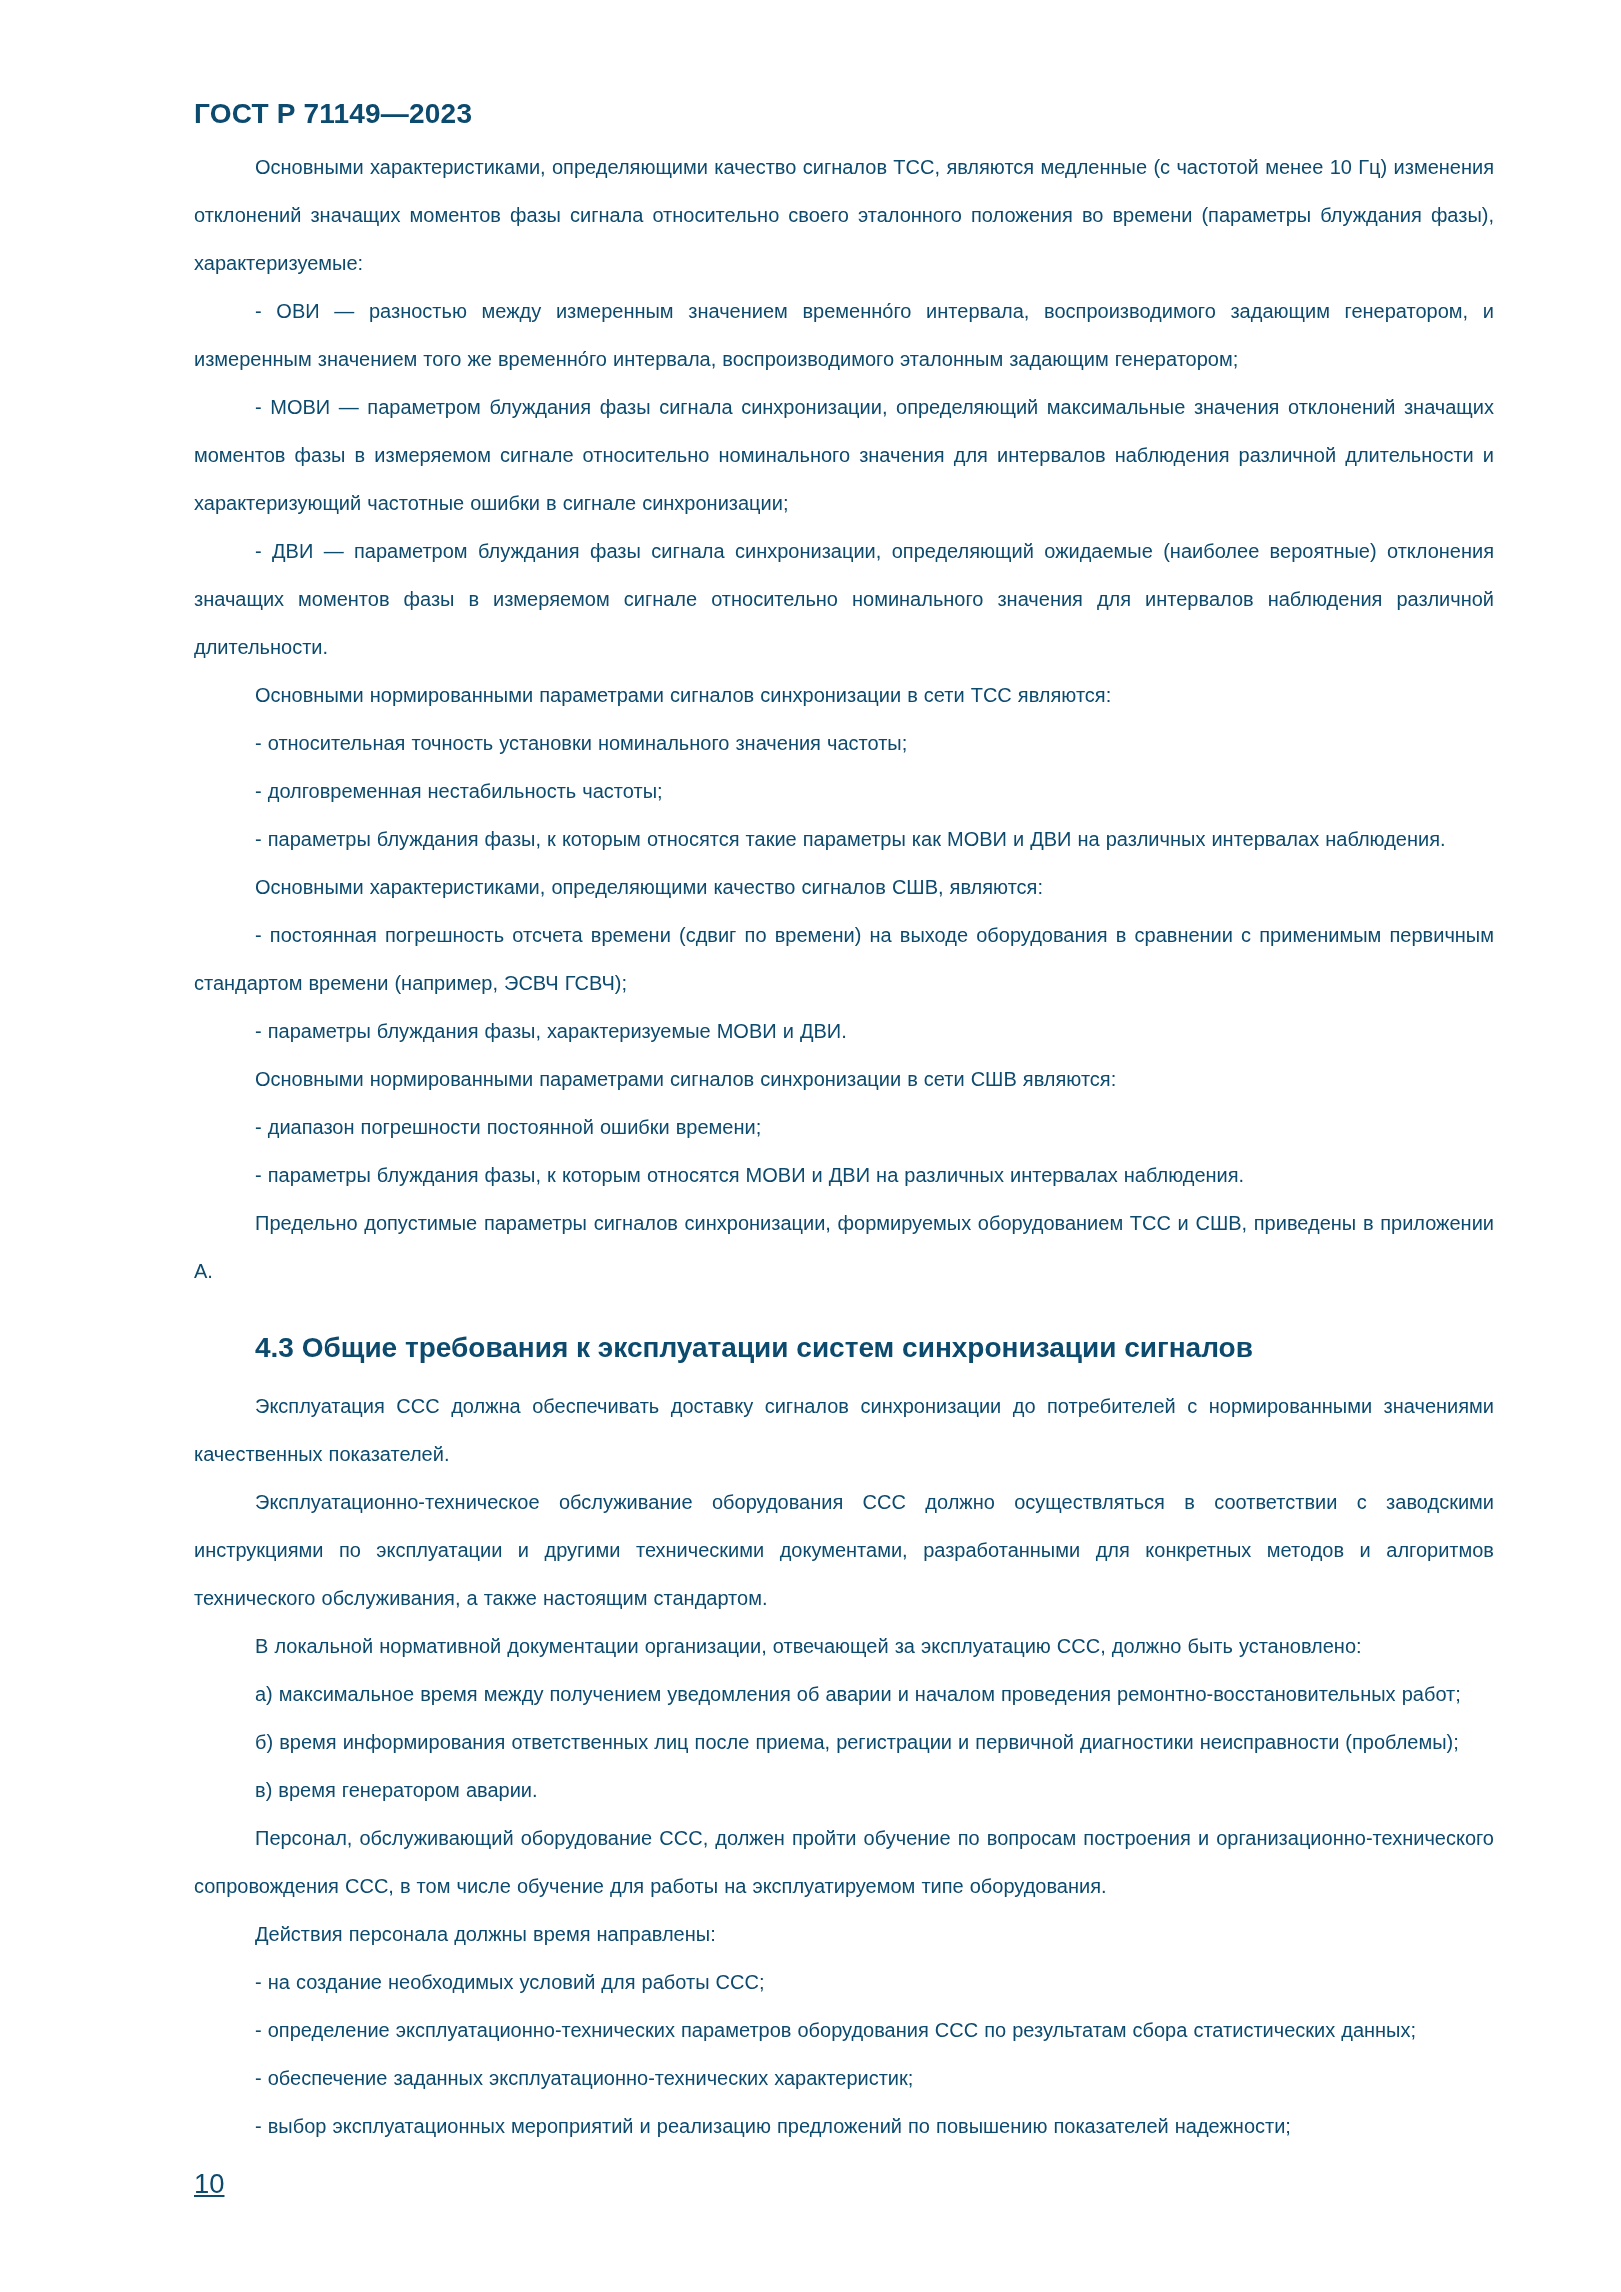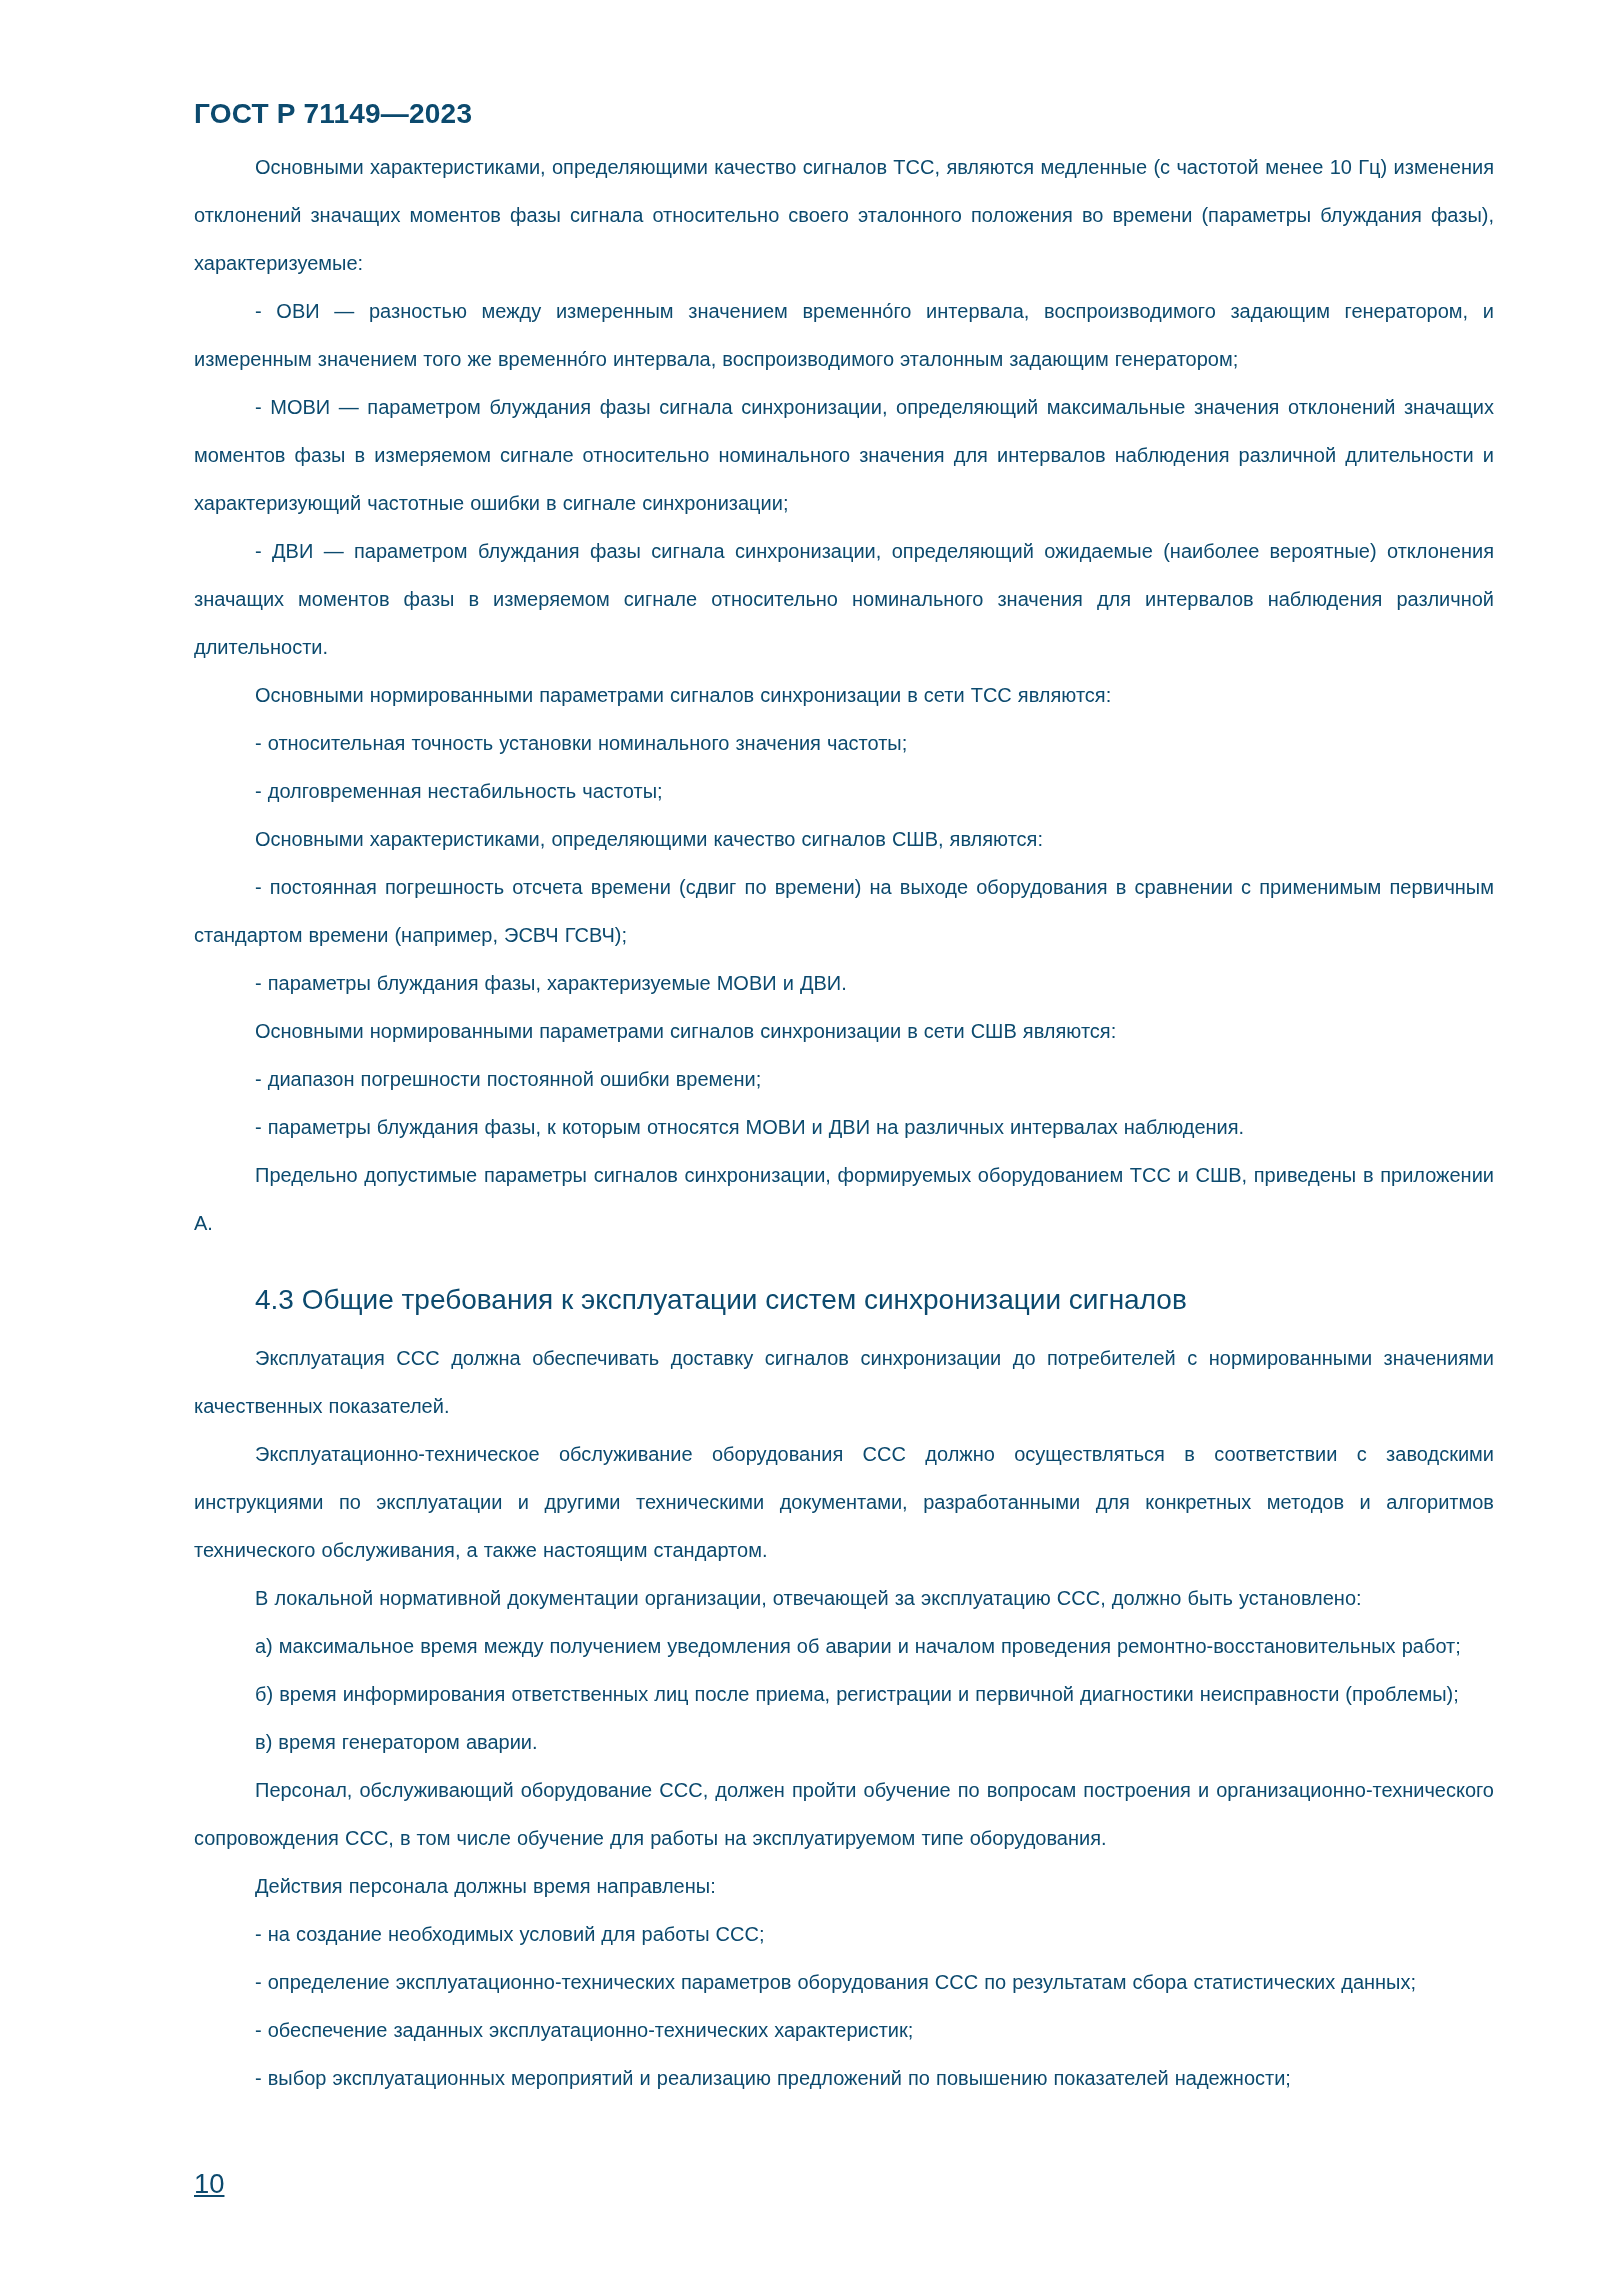--- a/index.html
+++ b/index.html
@@ -37,21 +37,21 @@
     text-align: justify;
     text-indent: 61px;
     hyphens: auto;
     -webkit-hyphens: auto;
     word-spacing: 0.5px;
   }
   .doc-heading {
     margin: 35px 0 15.7px 0;
     font-size: 28px;
     line-height: 36px;
-    font-weight: normal;
+    font-weight: bold;
     text-indent: 61px;
     text-align: left;
   }
   .doc-footer {
     position: absolute;
     top: 2168px;
     left: 194px;
     font-size: 27.4px;
     text-decoration: underline;
   }
@@ -63,20 +63,21 @@
   <div class="doc-header">ГОСТ Р 71149—2023</div>
 
   <div class="doc-content" id="doc-content">
       <p class="doc-para">Основными характеристиками, определяющими качество сигналов ТСС, являются медленные (с частотой менее 10 Гц) изменения отклонений значащих моментов фазы сигнала относительно своего эталонного положения во времени (параметры блуждания фазы), характеризуемые:</p>
       <p class="doc-para">- ОВИ — разностью между измеренным значением временно́го интервала, воспроизводимого задающим генератором, и измеренным значением того же временно́го интервала, воспроизводимого эталонным задающим генератором;</p>
       <p class="doc-para">- МОВИ — параметром блуждания фазы сигнала синхронизации, определяющий максимальные значения отклонений значащих моментов фазы в измеряемом сигнале относительно номинального значения для интервалов наблюдения различной длительности и характеризующий частотные ошибки в сигнале синхронизации;</p>
       <p class="doc-para">- ДВИ — параметром блуждания фазы сигнала синхронизации, определяющий ожидаемые (наиболее вероятные) отклонения значащих моментов фазы в измеряемом сигнале относительно номинального значения для интервалов наблюдения различной длительности.</p>
       <p class="doc-para">Основными нормированными параметрами сигналов синхронизации в сети ТСС являются:</p>
       <p class="doc-para">- относительная точность установки номинального значения частоты;</p>
       <p class="doc-para">- долговременная нестабильность частоты;</p>
+      <p class="doc-para">- параметры блуждания фазы, к которым относятся такие параметры как МОВИ и ДВИ на различных интервалах наблюдения.</p>
       <p class="doc-para">Основными характеристиками, определяющими качество сигналов СШВ, являются:</p>
       <p class="doc-para">- постоянная погрешность отсчета времени (сдвиг по времени) на выходе оборудования в сравнении с применимым первичным стандартом времени (например, ЭСВЧ ГСВЧ);</p>
       <p class="doc-para">- параметры блуждания фазы, характеризуемые МОВИ и ДВИ.</p>
       <p class="doc-para">Основными нормированными параметрами сигналов синхронизации в сети СШВ являются:</p>
       <p class="doc-para">- диапазон погрешности постоянной ошибки времени;</p>
       <p class="doc-para">- параметры блуждания фазы, к которым относятся МОВИ и ДВИ на различных интервалах наблюдения.</p>
       <p class="doc-para">Предельно допустимые параметры сигналов синхронизации, формируемых оборудованием ТСС и СШВ, приведены в приложении А.</p>
       <h2 class="doc-heading">4.3 Общие требования к эксплуатации систем синхронизации сигналов</h2>
       <p class="doc-para">Эксплуатация ССС должна обеспечивать доставку сигналов синхронизации до потребителей с нормированными значениями качественных показателей.</p>
       <p class="doc-para">Эксплуатационно-техническое обслуживание оборудования ССС должно осуществляться в соответствии с заводскими инструкциями по эксплуатации и другими техническими документами, разработанными для конкретных методов и алгоритмов технического обслуживания, а также настоящим стандартом.</p>

